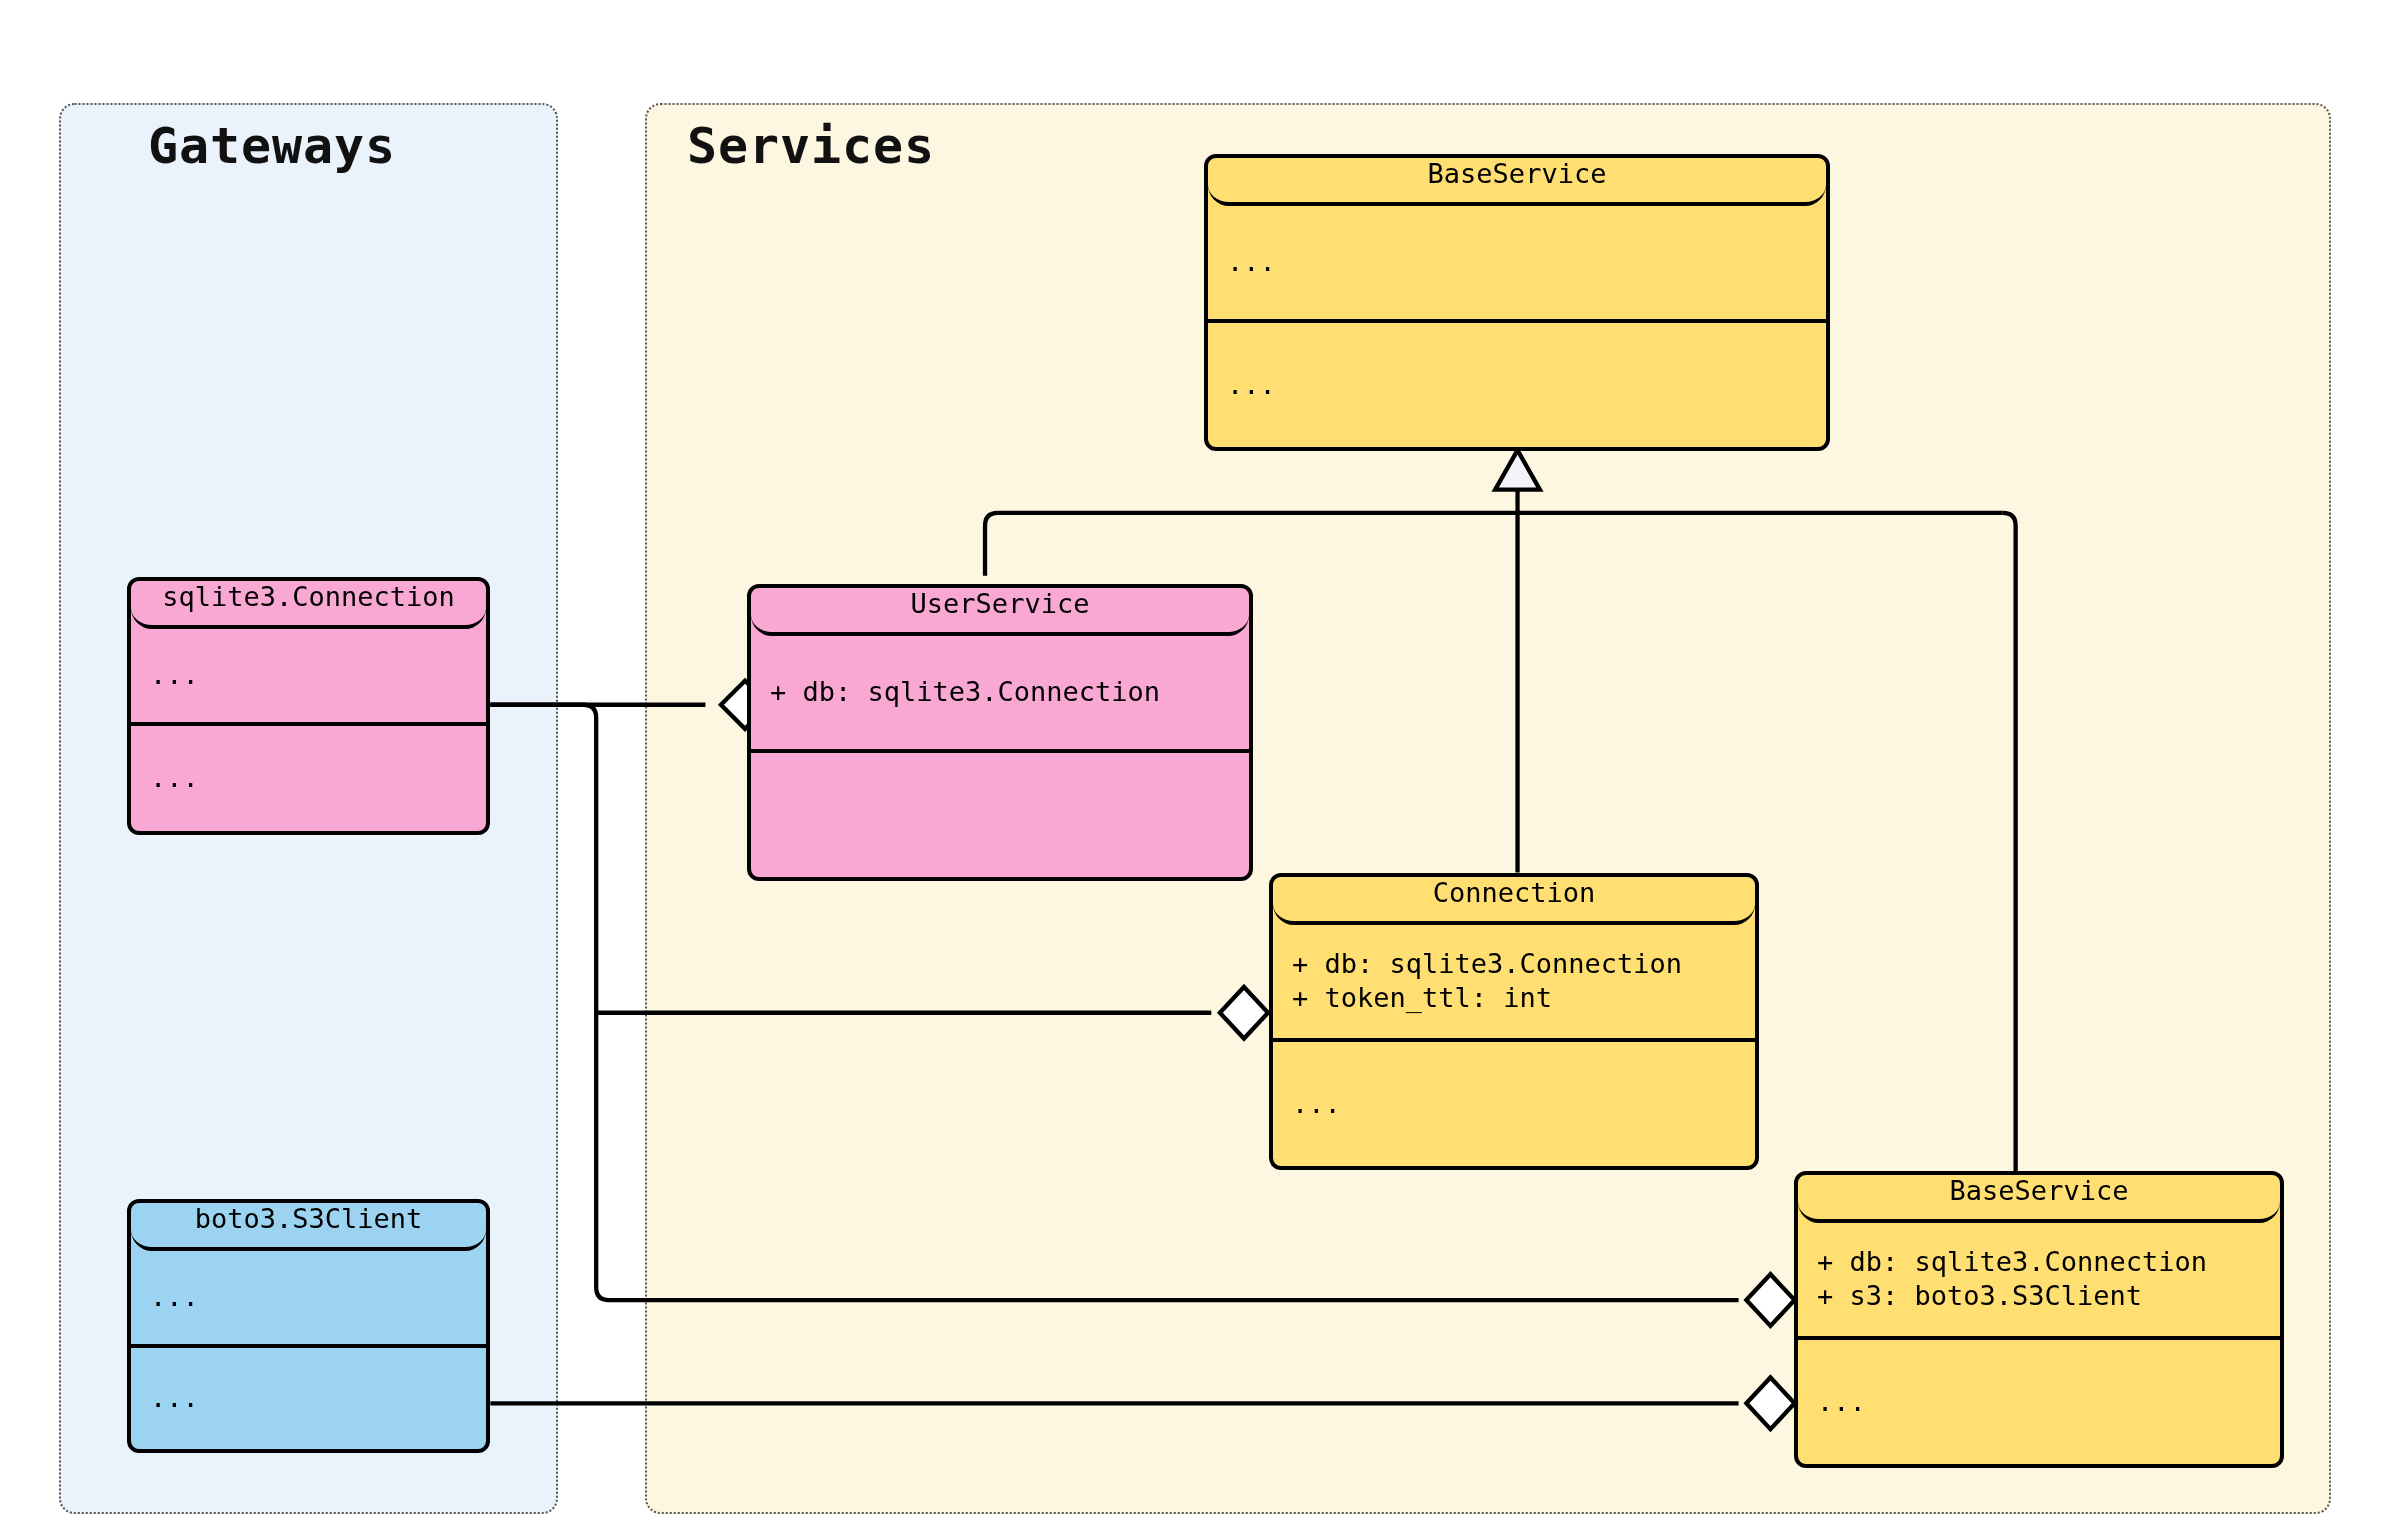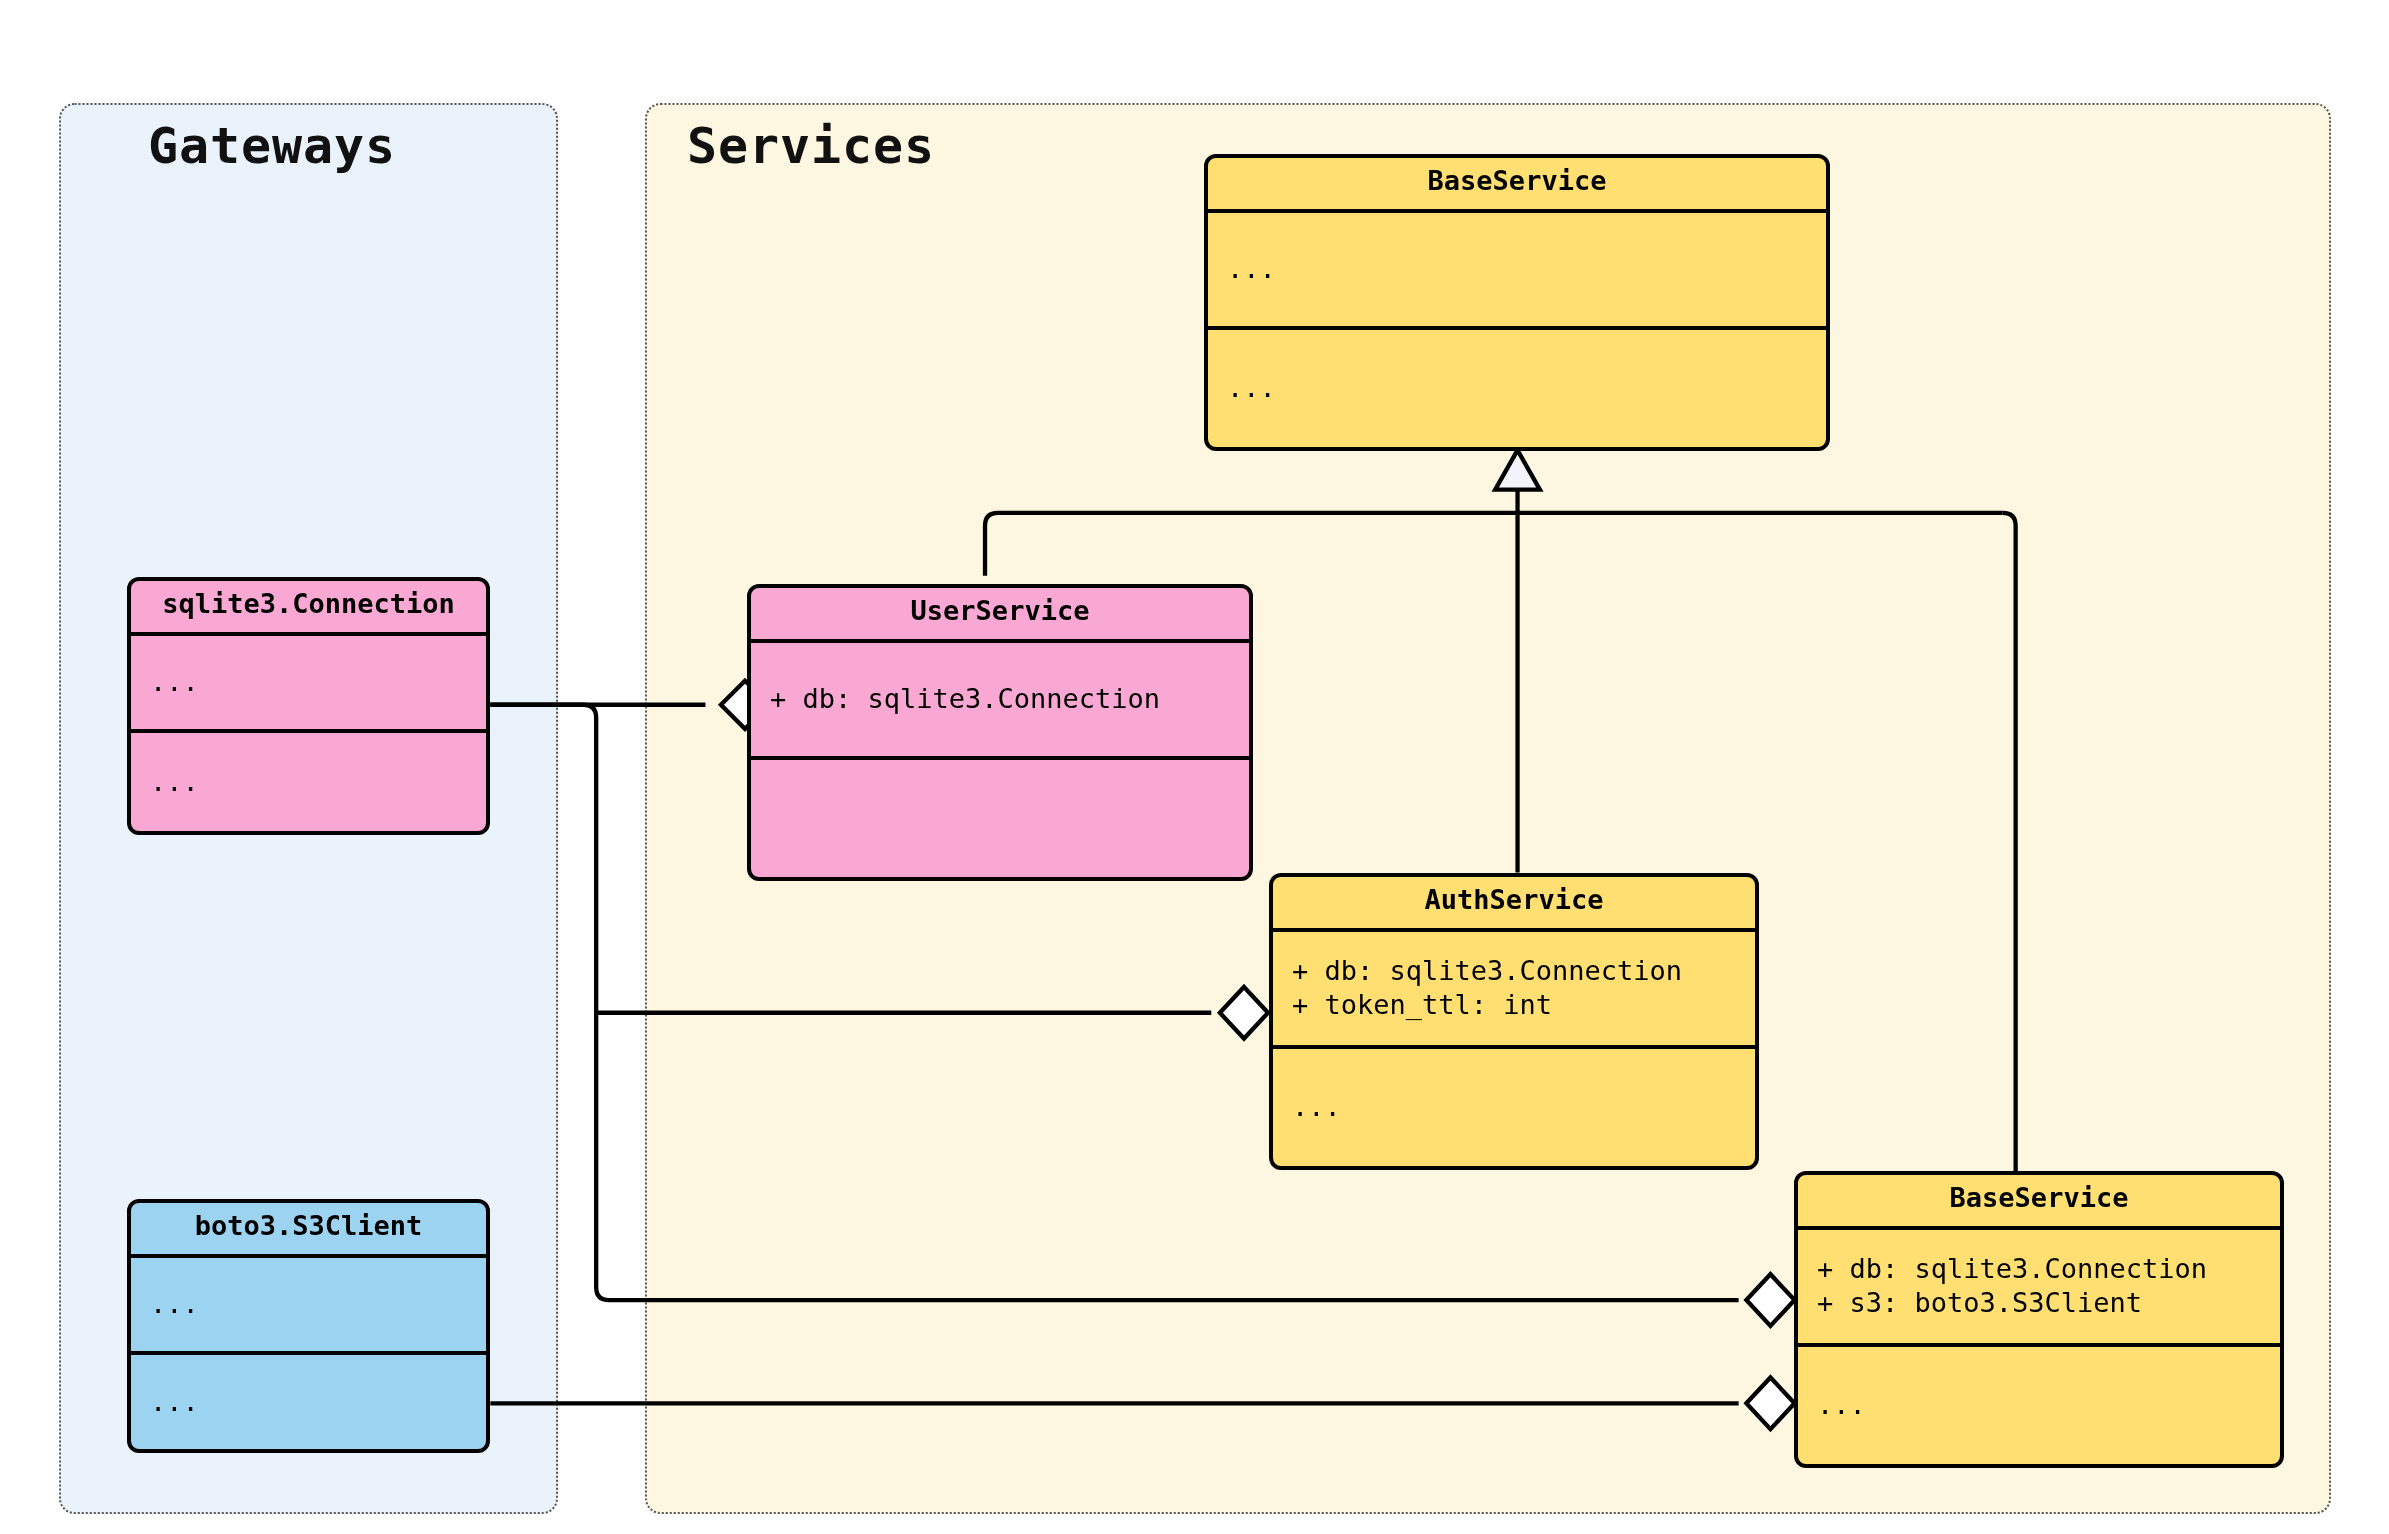--- a/index.html
+++ b/index.html
@@ -46,29 +46,30 @@
     box-sizing: border-box;
     border: 4.3px solid #000000;
     border-radius: 12px;
     overflow: hidden;
     display: flex;
     flex-direction: column;
   }
   .cls-name {
     text-align: center;
     font-family: "DejaVu Sans Mono", monospace;
-    font-weight: bold;
+    font-weight: normal;
     font-size: 27px;
     color: #000000;
     line-height: 1;
-    padding-top: 9px;
+    padding-top: 2px;
     padding-bottom: 14.6px;
     box-sizing: border-box;
     border-bottom: 4.3px solid #000000;
     white-space: nowrap;
+    border-radius: 21px;
   }
   .cls-sec {
     font-family: "DejaVu Sans Mono", monospace;
     font-size: 27px;
     color: #000000;
     padding-left: 19px;
     box-sizing: border-box;
     display: flex;
     flex-direction: column;
     justify-content: center;
@@ -155,21 +156,21 @@
     <div class="cls-name">UserService</div>
     <div class="cls-sec divider" style="height:117px;">
       <span class="row">+ db: sqlite3.Connection</span>
     </div>
     <div class="cls-sec" style="flex:1;">
       <span class="row"></span>
     </div>
   </div>
 
   <div class="cls" style="left:1269px; top:829px; width:490px; height:297px; background:#FFDE72;">
-    <div class="cls-name">AuthService</div>
+    <div class="cls-name">Connection</div>
     <div class="cls-sec divider" style="height:117px;">
       <span class="row">+ db: sqlite3.Connection</span>
       <span class="row">+ token_ttl: int</span>
     </div>
     <div class="cls-sec" style="flex:1;">
       <span class="row">...</span>
     </div>
   </div>
 
   <div class="cls" style="left:1794px; top:1127px; width:490px; height:297px; background:#FFDE72;">

